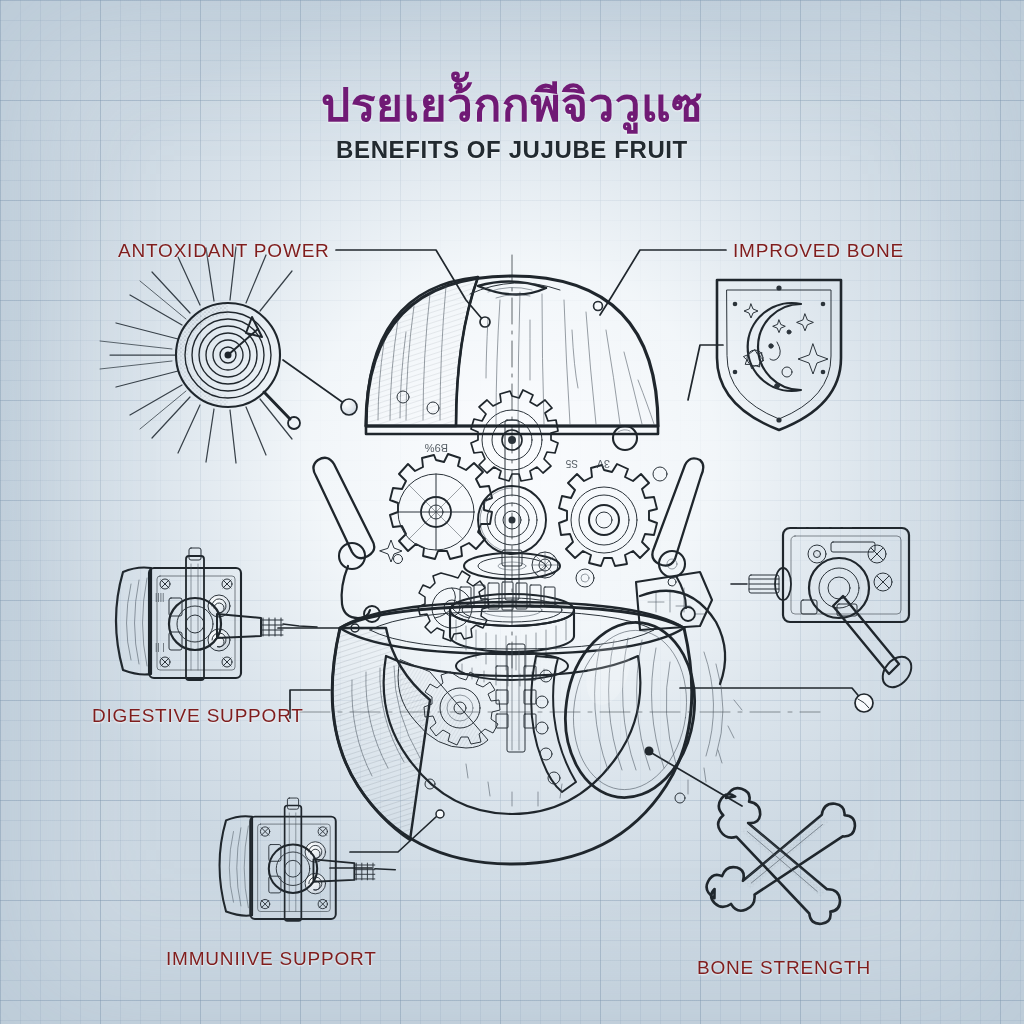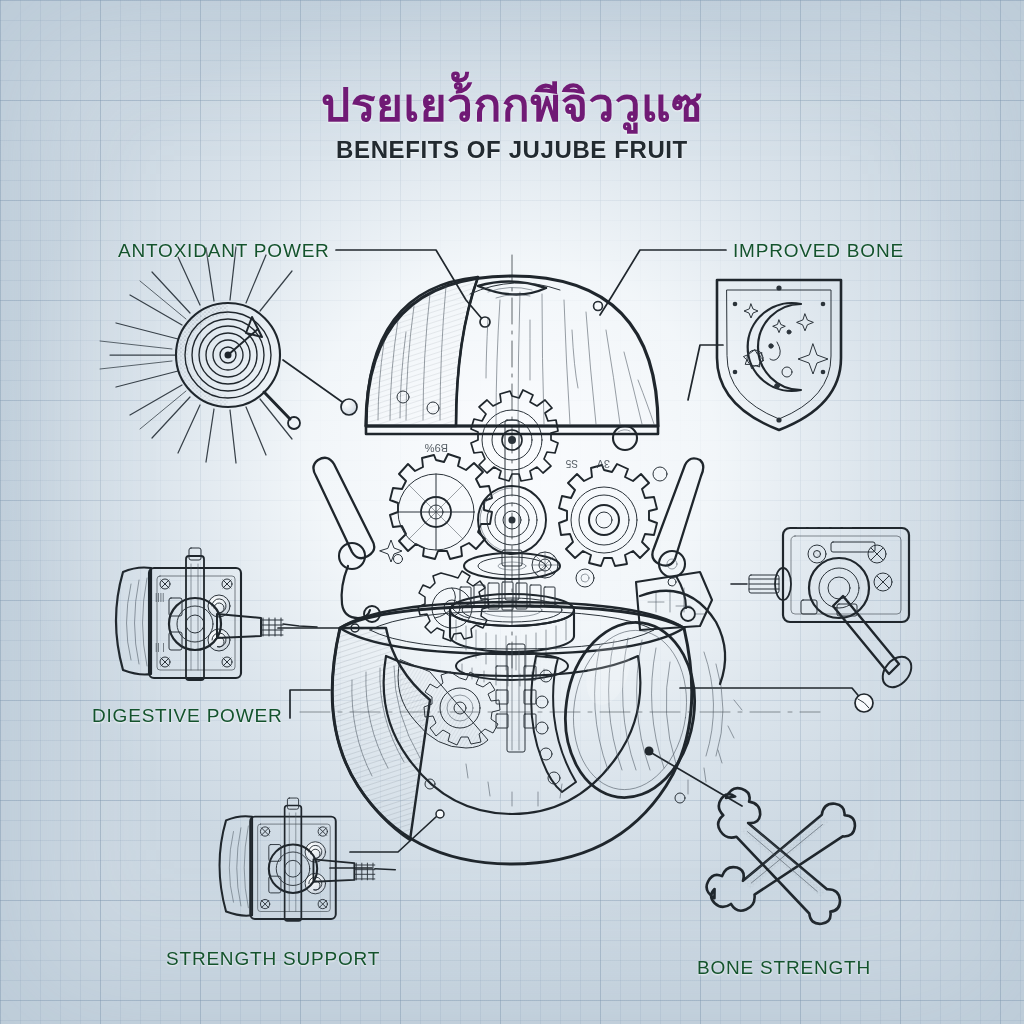--- a/index.html
+++ b/index.html
@@ -72,21 +72,21 @@
     letter-spacing: 0.6px;
     text-shadow: 0 1px 2px rgba(255,255,255,0.75);
   }
 
   
   .callout {
     position: absolute;
     font-size: 19px;
     font-weight: 400;
     letter-spacing: 0.8px;
-    color: #14532d;
+    color: #7f1d1d;
     white-space: nowrap;
     text-shadow: 0 1px 2px rgba(255,255,255,0.8);
   }
   #lbl-antioxidant { left: 118px; top: 240px; }
   #lbl-sleep       { left: 733px; top: 240px; }
   #lbl-digestive   { left: 92px;  top: 705px; }
   #lbl-immune      { left: 166px; top: 948px; }
   #lbl-bone        { left: 697px; top: 957px; }
 
   
@@ -640,17 +640,17 @@
 
   <div class="paper-edge"></div>
 
   <div class="title-block">
     <div class="title-thai">ปรยเยว้ักกพีจิววูแซ</div>
     <div class="title-en">BENEFITS OF JUJUBE FRUIT</div>
   </div>
 
   <div class="callout" id="lbl-antioxidant">ANTOXIDANT POWER</div>
   <div class="callout" id="lbl-sleep">IMPROVED BONE</div>
-  <div class="callout" id="lbl-digestive">DIGESTIVE POWER</div>
-  <div class="callout" id="lbl-immune">STRENGTH SUPPORT</div>
+  <div class="callout" id="lbl-digestive">DIGESTIVE SUPPORT</div>
+  <div class="callout" id="lbl-immune">IMMUNIIVE SUPPORT</div>
   <div class="callout" id="lbl-bone">BONE STRENGTH</div>
 
 </div>
 
 </body></html>

